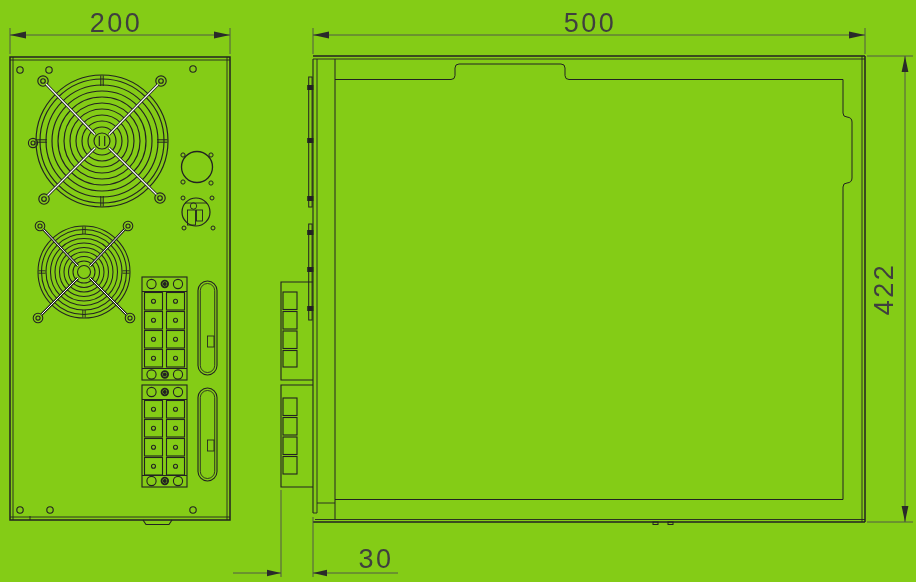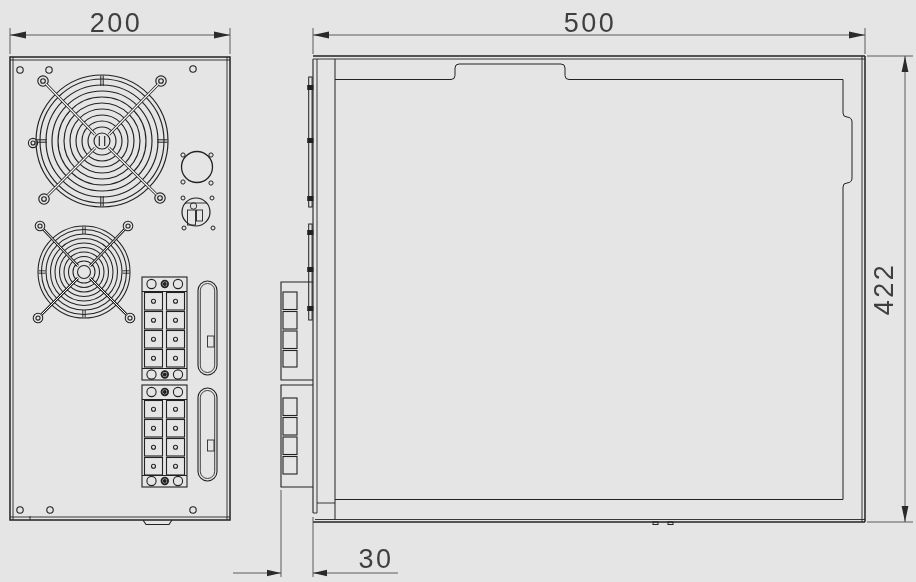--- a/index.html
+++ b/index.html
@@ -1,19 +1,19 @@
 <!DOCTYPE html>
 <html><head>
 <meta charset="utf-8">
 <style>
   html,body{margin:0;padding:0;background:#ffffff;}
   .canvas{
     position:relative;
     width:916px;height:582px;
-    background:#e5e5e5;
+    background:#84cc16;
     font-family:"Liberation Sans", sans-serif;
     overflow:hidden;
   }
   svg{position:absolute;left:0;top:0;}
   .dim-text{
     font-family:"Liberation Sans", sans-serif;
     font-size:27px;
     letter-spacing:2.5px;
     font-weight:400;
   }

